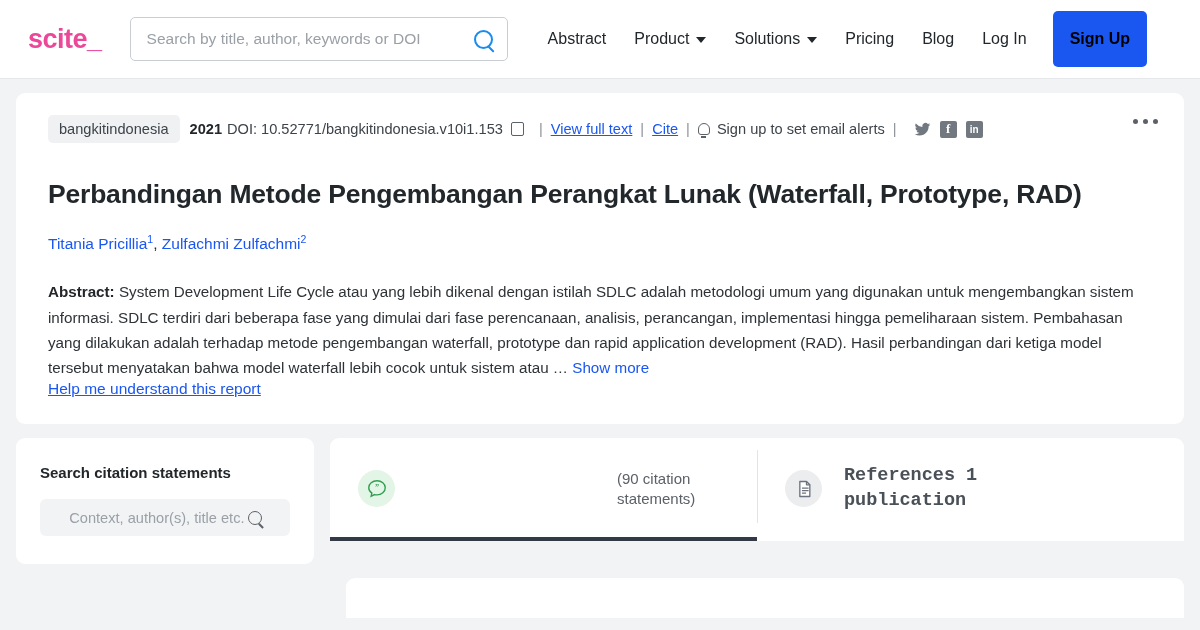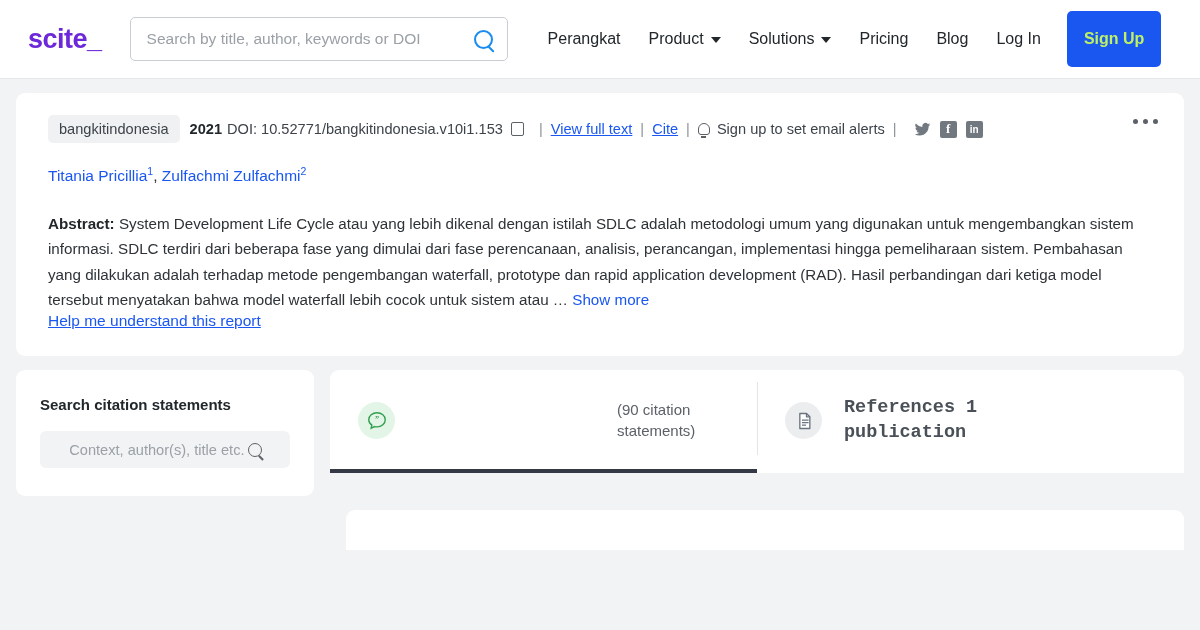--- a/index.html
+++ b/index.html
@@ -16,21 +16,21 @@
     height: 79px;
     background: #ffffff;
     border-bottom: 1px solid #e6e8eb;
     display: flex;
     align-items: center;
     padding: 0 24px 0 28px;
   }
   .logo {
     font-size: 27px;
     font-weight: bold;
-    color: #6d28d9;
+    color: #ec4899;
     letter-spacing: -0.5px;
     position: relative;
     margin-right: 28px;
     user-select: none;
   }
   .searchbox {
     width: 378px;
     height: 44px;
     border: 1px solid #c9ced4;
     border-radius: 5px;
@@ -83,21 +83,21 @@
   }
   .caret {
     width: 0; height: 0;
     border-left: 5px solid transparent;
     border-right: 5px solid transparent;
     border-top: 6px solid #22272b;
     margin-top: 2px;
   }
   .signup {
     background: #1a56f0;
-    color: #bef264;
+    color: #000000;
     font-size: 16px;
     font-weight: bold;
     border-radius: 5px;
     padding: 19px 17px;
     margin-left: 12px;
     cursor: pointer;
     white-space: nowrap;
   }
 
   
@@ -349,21 +349,21 @@
 <div class="header">
   <div class="logo">scite_</div>
 
   <div class="searchbox">
     <input placeholder="Search by title, author, keywords or DOI" style="">
     <div class="mag"></div>
   </div>
 
   <div class="nav">
     <div class="nav-item">
-      <span>Perangkat</span>
+      <span>Abstract</span>
     </div>
     <div class="nav-item">
       <span>Product</span>
       <span class="caret"></span>
     </div>
     <div class="nav-item">
       <span>Solutions</span>
       <span class="caret"></span>
     </div>
     <div class="nav-item">
@@ -403,20 +403,21 @@
       <span class="sep">|</span>
       <span class="socials">
         <svg class="soc" viewBox="0 0 24 24">
           <path fill="#717880" d="M23 4.9a9 9 0 0 1-2.6.7 4.5 4.5 0 0 0 2-2.5c-.9.5-1.9.9-2.9 1.1a4.5 4.5 0 0 0-7.7 4.1A12.8 12.8 0 0 1 2.5 3.6a4.5 4.5 0 0 0 1.4 6 4.4 4.4 0 0 1-2-.6 4.5 4.5 0 0 0 3.6 4.5 4.5 4.5 0 0 1-2 .1 4.5 4.5 0 0 0 4.2 3.1A9 9 0 0 1 1 18.6a12.7 12.7 0 0 0 6.9 2c8.3 0 12.8-6.9 12.8-12.8v-.6A9 9 0 0 0 23 4.9z"></path>
         </svg>
         <span class="soc-sq">f</span>
         <span class="soc-sq" style="font-size:10px;font-family:'Liberation Sans',sans-serif;">in</span>
       </span>
     </div>
 
+    <div class="title">Perbandingan Metode Pengembangan Perangkat Lunak (Waterfall, Prototype, RAD)</div>
 
     <div class="authors">
       <span class="a">Titania Pricillia</span><sup>1</sup><span class="comma">, </span><span class="a">Zulfachmi Zulfachmi</span><sup>2</sup>
     </div>
 
     <div class="abstract">
       <b>Abstract:</b>
       <span>System Development Life Cycle atau yang lebih dikenal dengan istilah SDLC adalah metodologi umum yang digunakan untuk mengembangkan sistem informasi. SDLC terdiri dari beberapa fase yang dimulai dari fase perencanaan, analisis, perancangan, implementasi hingga pemeliharaan sistem. Pembahasan yang dilakukan adalah terhadap metode pengembangan waterfall, prototype dan rapid application development (RAD). Hasil perbandingan dari ketiga model tersebut menyatakan bahwa model waterfall lebih cocok untuk sistem atau …</span>
       <span class="showmore">Show more</span>
     </div>

